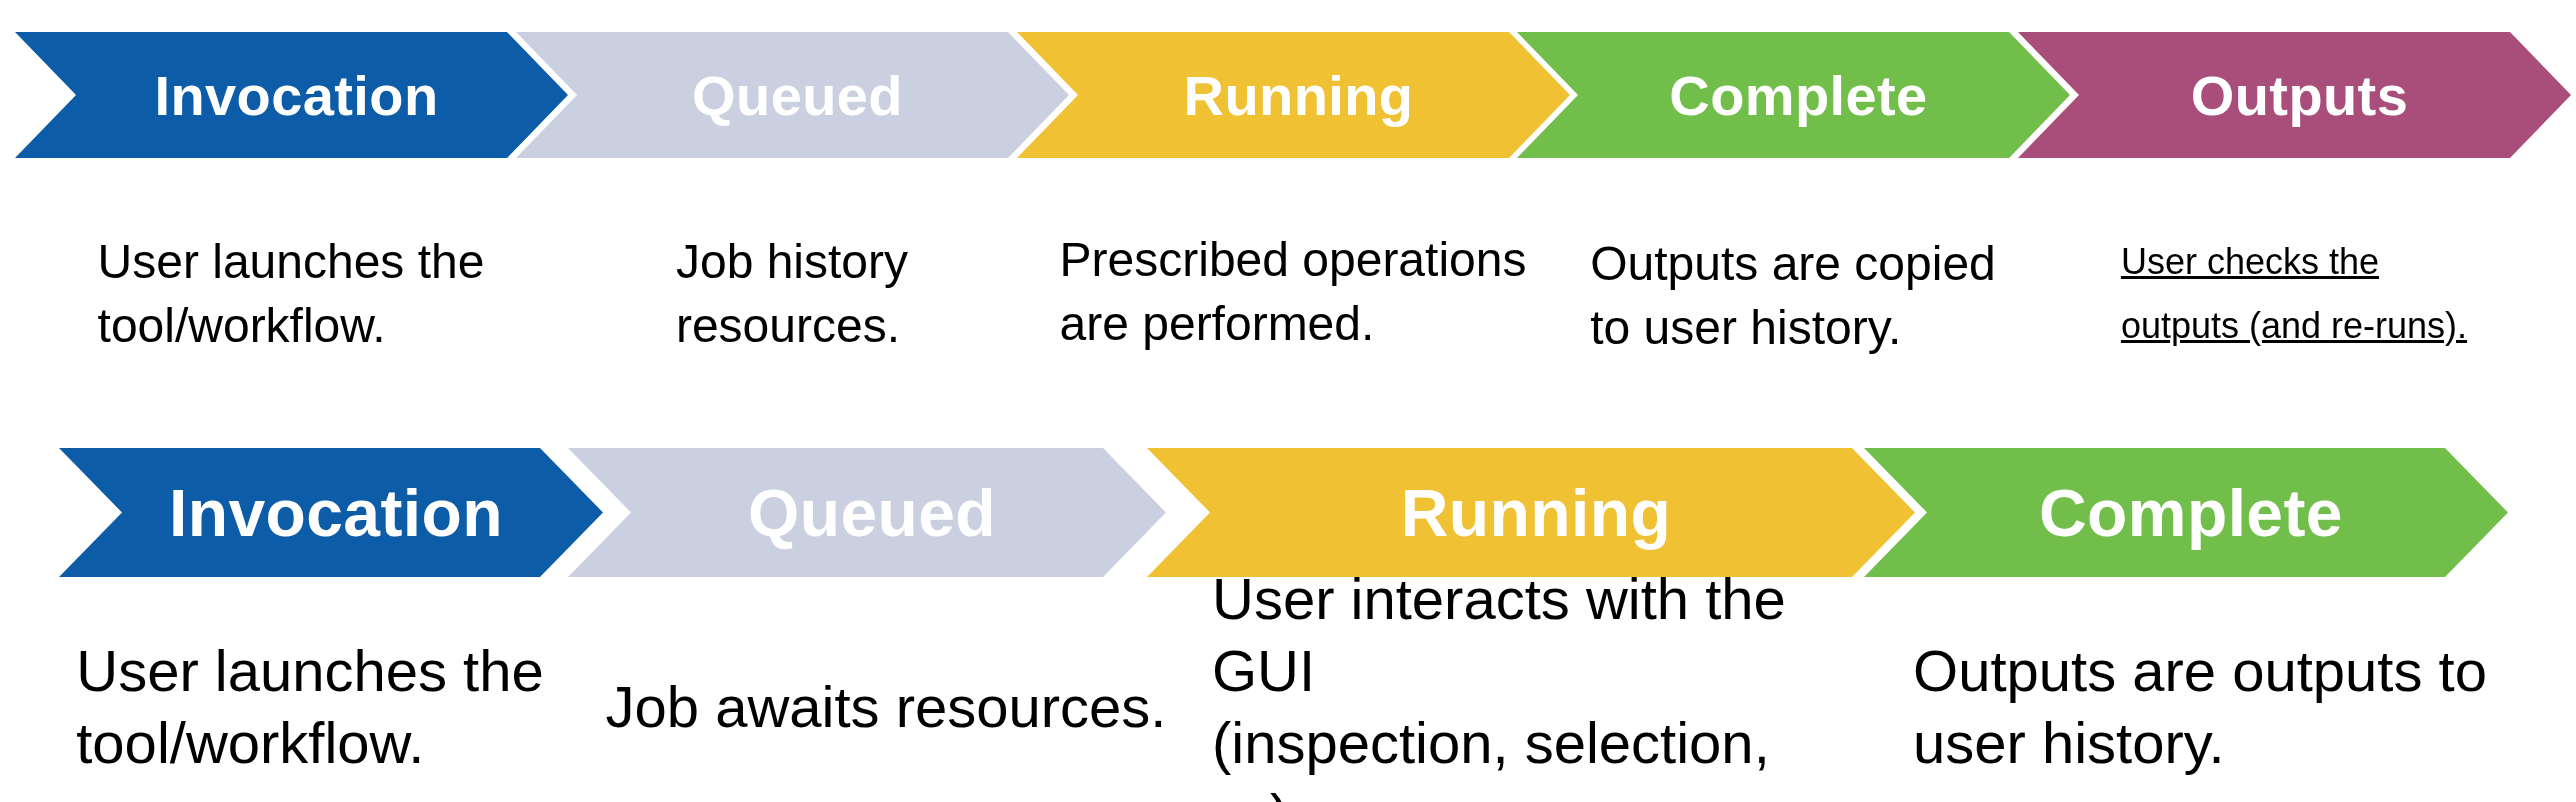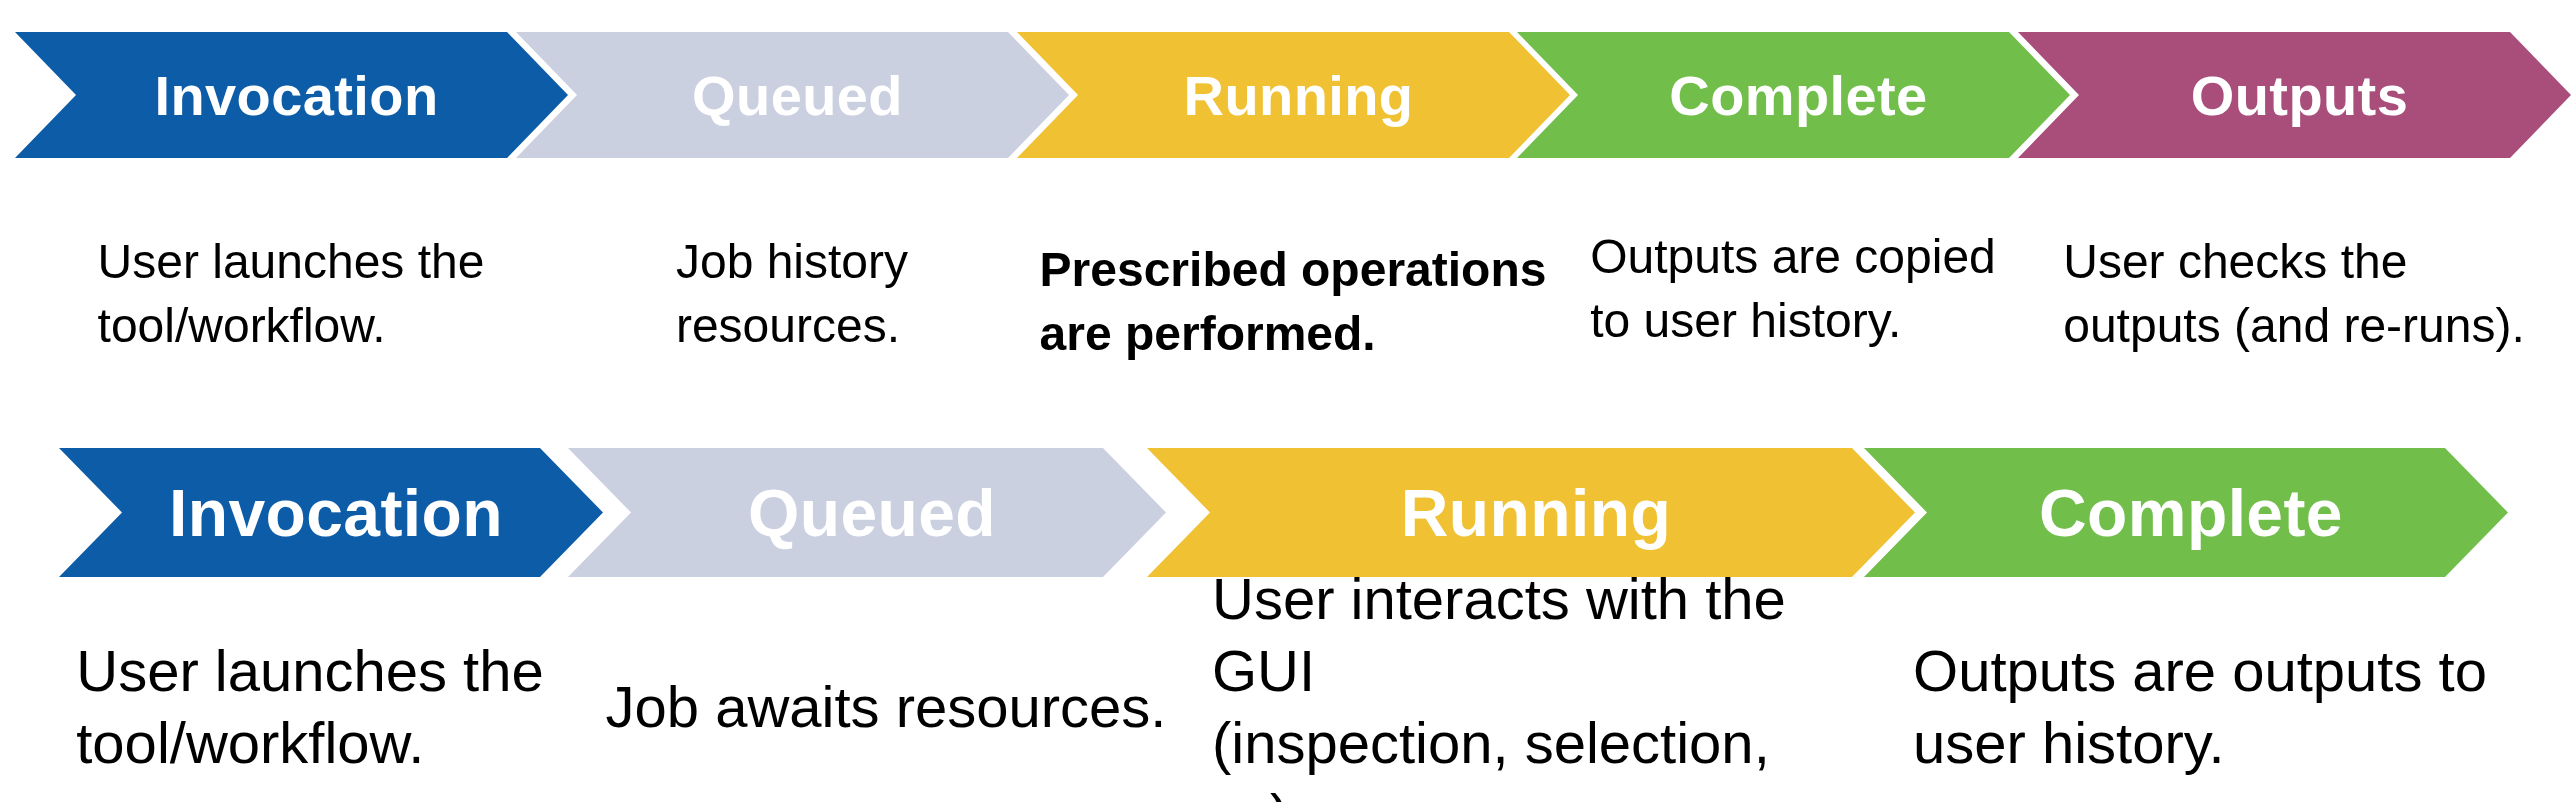--- a/index.html
+++ b/index.html
@@ -61,31 +61,31 @@
       <div class="stage-desc" style="left: 30px; top: 226px; width: 522px; height: 135px; font-size: 48px; line-height: 64px;">User launches the
 tool/workflow.</div>
       <div class="chevron" style="--tip: 61px; left: 516px; top: 32px; width: 553px; height: 126px; background: rgb(203, 208, 224);">
         <span class="chevron-label" style="font-size: 56px;">Queued</span>
       </div>
       <div class="stage-desc" style="left: 531px; top: 226px; width: 522px; height: 135px; font-size: 48px; line-height: 64px;">Job history
 resources.</div>
       <div class="chevron" style="--tip: 61px; left: 1017px; top: 32px; width: 553px; height: 126px; background: rgb(239, 193, 51);">
         <span class="chevron-label" style="font-size: 56px;">Running</span>
       </div>
-      <div class="stage-desc" style="left: 1032px; top: 234px; width: 522px; height: 135px; font-size: 48px; line-height: 64px; font-weight: bold;">Prescribed operations
+      <div class="stage-desc" style="left: 1032px; top: 224px; width: 522px; height: 135px; font-size: 48px; line-height: 64px;">Prescribed operations
 are performed.</div>
       <div class="chevron" style="--tip: 61px; left: 1517px; top: 32px; width: 553px; height: 126px; background: rgb(113, 190, 75);">
         <span class="chevron-label" style="font-size: 56px;">Complete</span>
       </div>
-      <div class="stage-desc" style="left: 1532px; top: 221px; width: 522px; height: 135px; font-size: 48px; line-height: 64px;">Outputs are copied
+      <div class="stage-desc" style="left: 1532px; top: 228px; width: 522px; height: 135px; font-size: 48px; line-height: 64px;">Outputs are copied
 to user history.</div>
       <div class="chevron" style="--tip: 61px; left: 2018px; top: 32px; width: 553px; height: 126px; background: rgb(169, 78, 123);">
         <span class="chevron-label" style="font-size: 56px;">Outputs</span>
       </div>
-      <div class="stage-desc" style="left: 2033px; top: 226px; width: 522px; height: 135px; font-size: 48px; line-height: 64px;">User checks the
+      <div class="stage-desc" style="left: 2033px; top: 226px; width: 522px; height: 135px; font-size: 36px; line-height: 64px; text-decoration: underline;">User checks the
 outputs (and re-runs).</div>
     </div>
     <div class="flow-row">
       <div class="chevron" style="--tip: 63px; left: 59px; top: 448px; width: 544px; height: 129px; background: rgb(13, 92, 168);">
         <span class="chevron-label" style="font-size: 66px;">Invocation</span>
       </div>
       <div class="stage-desc" style="left: -10px; top: 633px; width: 640px; height: 148px; font-size: 58px; line-height: 72px;">User launches the
 tool/workflow.</div>
       <div class="chevron" style="--tip: 63px; left: 568px; top: 448px; width: 598px; height: 129px; background: rgb(203, 208, 224);">
         <span class="chevron-label" style="font-size: 66px;">Queued</span>

